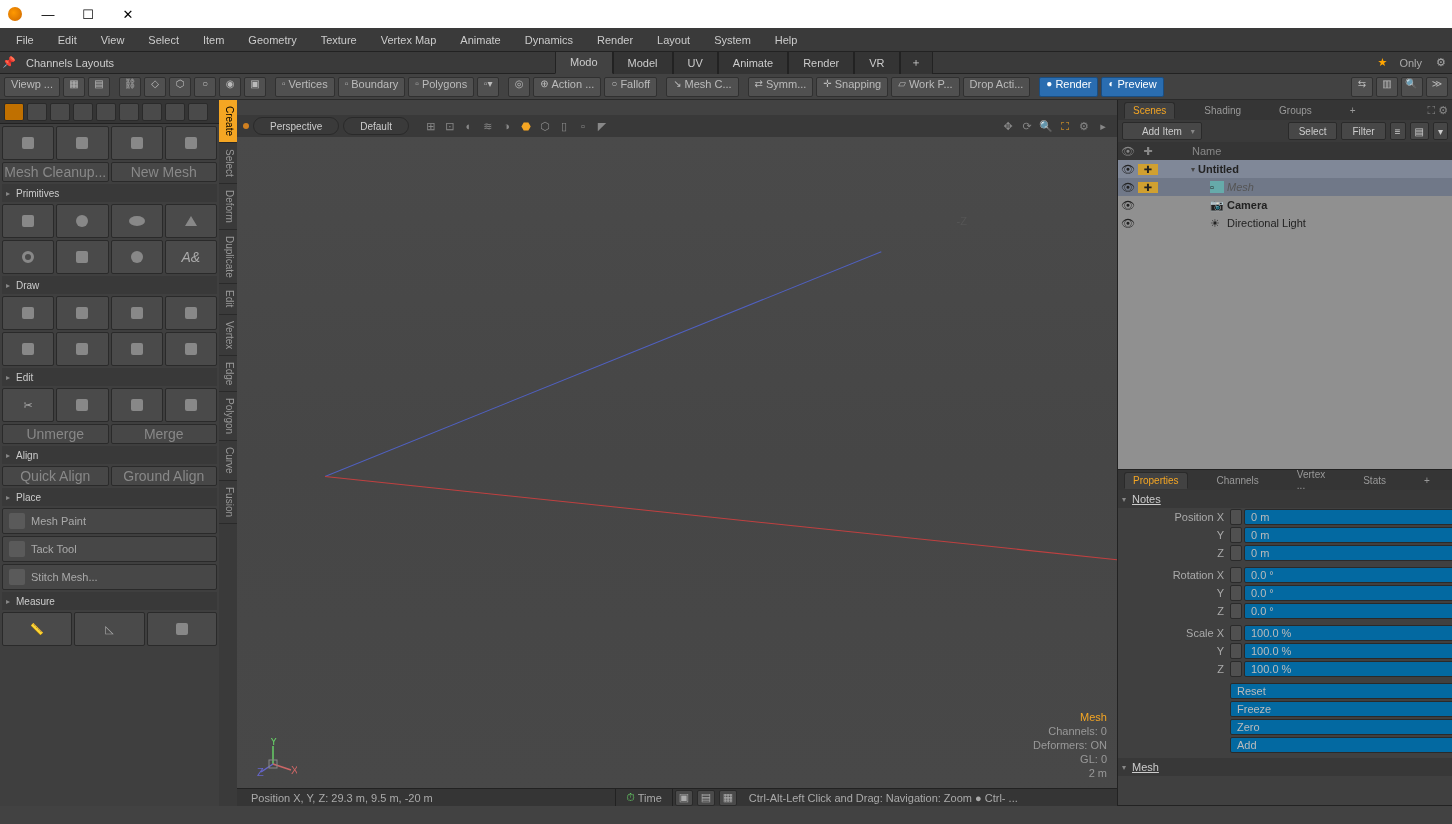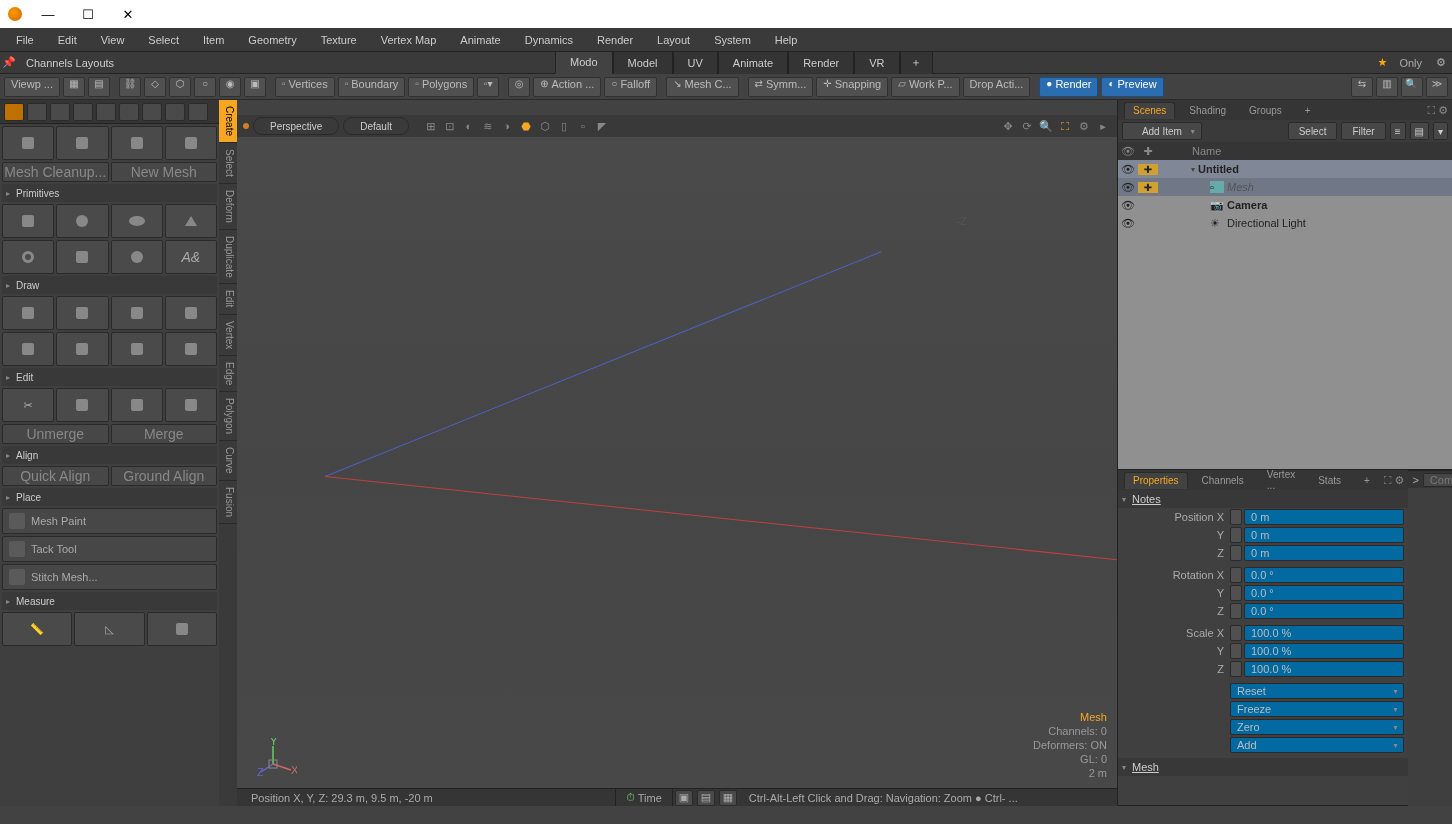--- a/index.html
+++ b/index.html
@@ -76,21 +76,21 @@
 .axis-blue { width: 600px; height: 1px; background: #5060c0; top: 52%; left: 10%; transform: rotate(-22deg); transform-origin: left; }
 .vplabel-z { position: absolute; top: 78px; right: 150px; color: #555; font-size: 11px; }
 .vpinfo { position: absolute; bottom: 8px; right: 10px; text-align: right; color: #999; font-size: 10px; line-height: 14px; }
 .vpinfo .meshname { color: #f5a623; }
 .gizmo { position: absolute; bottom: 10px; left: 20px; width: 40px; height: 40px; }
 
 
 .rightcol { width: 335px; background: #3f3f3f; display: flex; flex-direction: column; border-left: 1px solid #222; position:relative; }
 .rightcol::after{content:"";position:absolute;right:-18px;top:0;}
 .rpanel { display: flex; flex-direction: column; border-bottom: 1px solid #222; }
-.rtabs { height: 20px; display: flex; align-items: center; background: #353535; padding-left: 6px; gap: 5px; }
+.rtabs { height: 20px; display: flex; align-items: center; background: #353535; padding-left: 6px; gap: 20px; }
 .rtab { padding: 2px 8px; font-size: 10px; color: #999; border: 1px solid transparent; border-radius: 3px 3px 0 0; }
 .rtab.active { background: #424242; color: #f5a623; border: 1px solid #2a2a2a; border-bottom-color: #424242; }
 .rtabs .ricons { margin-left: auto; display:flex; gap:3px; color:#888; padding-right:4px;}
 .rtoolbar { height: 22px; background: #3a3a3a; display: flex; align-items: center; padding: 0 4px; gap: 4px; }
 .rdd { flex: 1; height: 18px; background: #474747; border: 1px solid #2a2a2a; border-radius: 2px; display: flex; align-items: center; justify-content: center; color: #ccc; font-size: 10px; position: relative; }
 .rdd::after { content: "▾"; position: absolute; right: 6px; color: #888; font-size: 8px; }
 .rbtn { height: 18px; padding: 0 10px; background: #474747; border: 1px solid #2a2a2a; border-radius: 2px; color: #ccc; font-size: 10px; display: flex; align-items: center; }
 .rhdrrow { height: 18px; background: #353535; display: flex; align-items: center; font-size: 10px; color: #888; }
 .rhdrrow .c1 { width: 20px; text-align: center; }
 .rhdrrow .c2 { width: 20px; text-align: center; }

